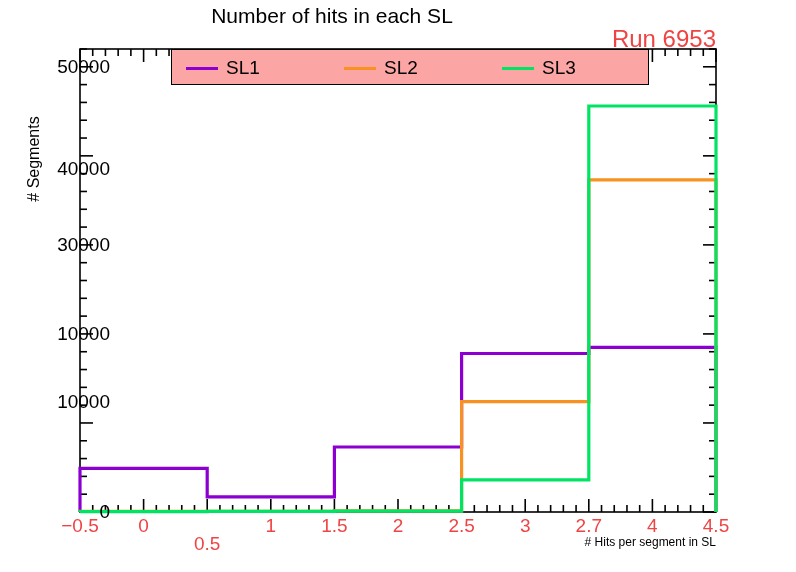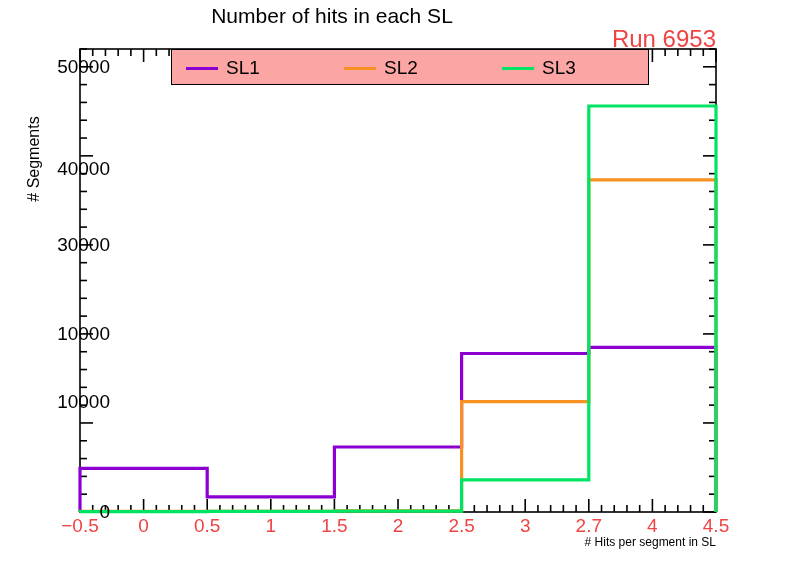--- a/index.html
+++ b/index.html
@@ -286,21 +286,21 @@
     <div class="ytick-label" style="top: 502px;">0</div>
     <div class="ytick-label" style="top: 392px;">10000</div>
     <div class="ytick-label" style="top: 323.923px;">10000</div>
     <div class="ytick-label" style="top: 234.885px;">30000</div>
     <div class="ytick-label" style="top: 159px;">40000</div>
     <div class="ytick-label" style="top: 56.8077px;">50000</div>
   </div>
 <div id="xtick-labels">
     <div class="xtick-label" style="left: 45px;">−0.5</div>
     <div class="xtick-label" style="left: 108.6px;">0</div>
-    <div class="xtick-label" style="left: 172.2px;">0.5</div>
+    <div class="xtick-label" style="left: 172.2px; margin-top: 18px;">0.5</div>
     <div class="xtick-label" style="left: 235.8px;">1</div>
     <div class="xtick-label" style="left: 299.4px;">1.5</div>
     <div class="xtick-label" style="left: 363px;">2</div>
     <div class="xtick-label" style="left: 426.6px;">2.5</div>
     <div class="xtick-label" style="left: 490.2px;">3</div>
     <div class="xtick-label" style="left: 553.8px;">2.7</div>
     <div class="xtick-label" style="left: 617.4px;">4</div>
     <div class="xtick-label" style="left: 681px;">4.5</div>
   </div>
 

